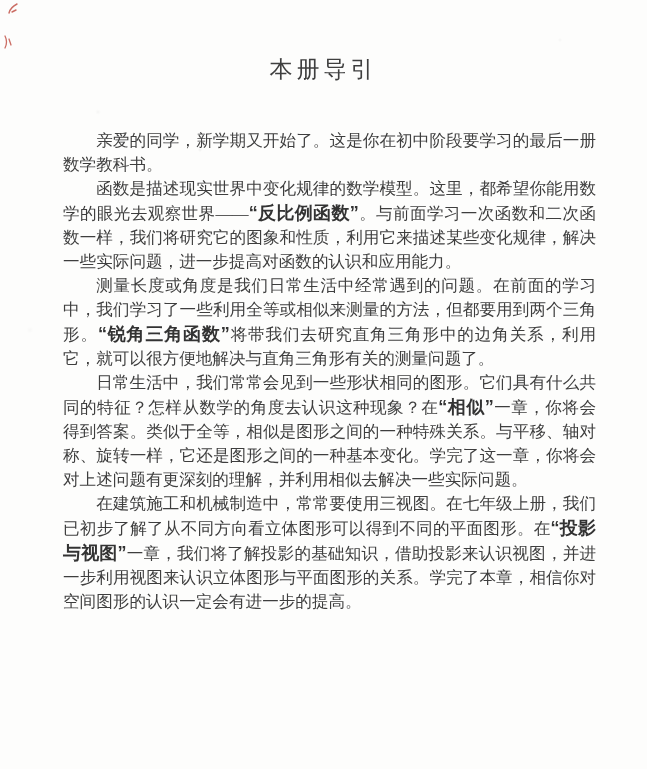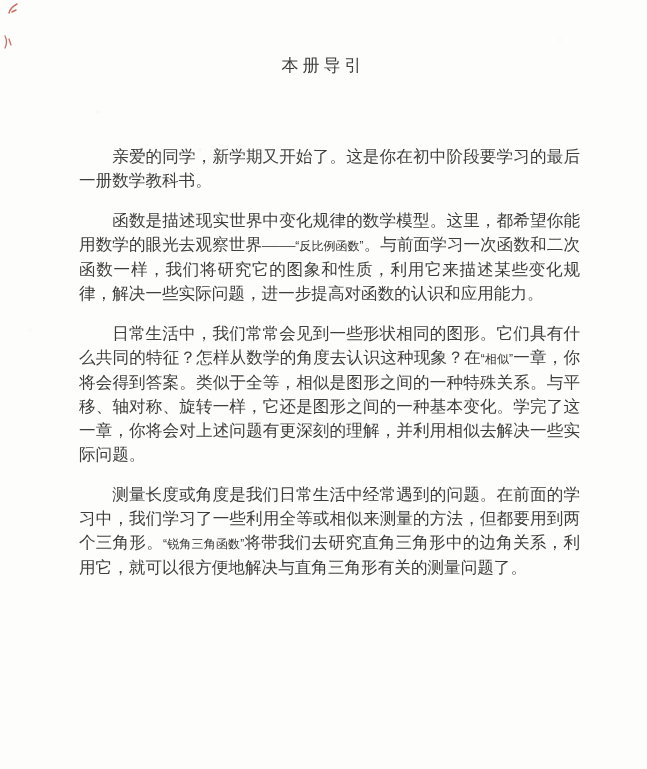--- a/index.html
+++ b/index.html
@@ -20,44 +20,44 @@
     overflow: hidden;
     font-family: "Liberation Serif", "DejaVu Serif", serif;
   }
   .page-title {
     position: absolute;
     top: 54px;
     left: 0;
     right: 0;
     margin: 0;
     text-align: center;
-    font-size: 17px;
+    font-size: 23px;
     font-weight: 500;
     letter-spacing: 4px;
     color: #3f3f3f;
   }
   .body-text {
     position: absolute;
     top: 129px;
     left: 63px;
     width: 533px;
     font-size: 16.6px;
     line-height: 24px;
     color: #3e3e3e;
     text-align: justify;
   }
   .body-text p {
-    margin: 16px;
+    margin: 0;
     text-indent: 2em;
   }
   .run-bold {
-    font-weight: 400;
+    font-weight: 700;
     color: #333333;
     font-family: "Liberation Sans", "DejaVu Sans", sans-serif;
-    font-size: 12px;
+    font-size: 18px;
   }
   .red-mark {
     position: absolute;
     opacity: 0.8;
   }
   .red-mark-1 { top: 2px; left: 6px; }
   .red-mark-2 { top: 34px; left: 2px; }
 </style>
 </head>
 <body>
@@ -76,21 +76,22 @@
   </span>
 
   <h1 class="page-title">本册导引</h1>
 
   <div class="body-text">
 
     <p><span>亲爱的同学，新学期又开始了。这是你在初中阶段要学习的最后一册数学教科书。</span></p>
 
     <p><span>函数是描述现实世界中变化规律的数学模型。这里，都希望你能用数学的眼光去观察世界——</span><span class="run-bold">“反比例函数”</span><span>。与前面学习一次函数和二次函数一样，我们将研究它的图象和性质，利用它来描述某些变化规律，解决一些实际问题，进一步提高对函数的认识和应用能力。</span></p>
 
+    <p><span>测量长度或角度是我们日常生活中经常遇到的问题。在前面的学习中，我们学习了一些利用全等或相似来测量的方法，但都要用到两个三角形。</span><span class="run-bold">“锐角三角函数”</span><span>将带我们去研究直角三角形中的边角关系，利用它，就可以很方便地解决与直角三角形有关的测量问题了。</span></p>
+
     <p><span>日常生活中，我们常常会见到一些形状相同的图形。它们具有什么共同的特征？怎样从数学的角度去认识这种现象？在</span><span class="run-bold">“相似”</span><span>一章，你将会得到答案。类似于全等，相似是图形之间的一种特殊关系。与平移、轴对称、旋转一样，它还是图形之间的一种基本变化。学完了这一章，你将会对上述问题有更深刻的理解，并利用相似去解决一些实际问题。</span></p>
 
-    <p><span>测量长度或角度是我们日常生活中经常遇到的问题。在前面的学习中，我们学习了一些利用全等或相似来测量的方法，但都要用到两个三角形。</span><span class="run-bold">“锐角三角函数”</span><span>将带我们去研究直角三角形中的边角关系，利用它，就可以很方便地解决与直角三角形有关的测量问题了。</span></p>
-
+    <p><span>在建筑施工和机械制造中，常常要使用三视图。在七年级上册，我们已初步了解了从不同方向看立体图形可以得到不同的平面图形。在</span><span class="run-bold">“投影与视图”</span><span>一章，我们将了解投影的基础知识，借助投影来认识视图，并进一步利用视图来认识立体图形与平面图形的关系。学完了本章，相信你对空间图形的认识一定会有进一步的提高。</span></p>
 
 
 
   </div>
 </div>
 
 </body></html>

